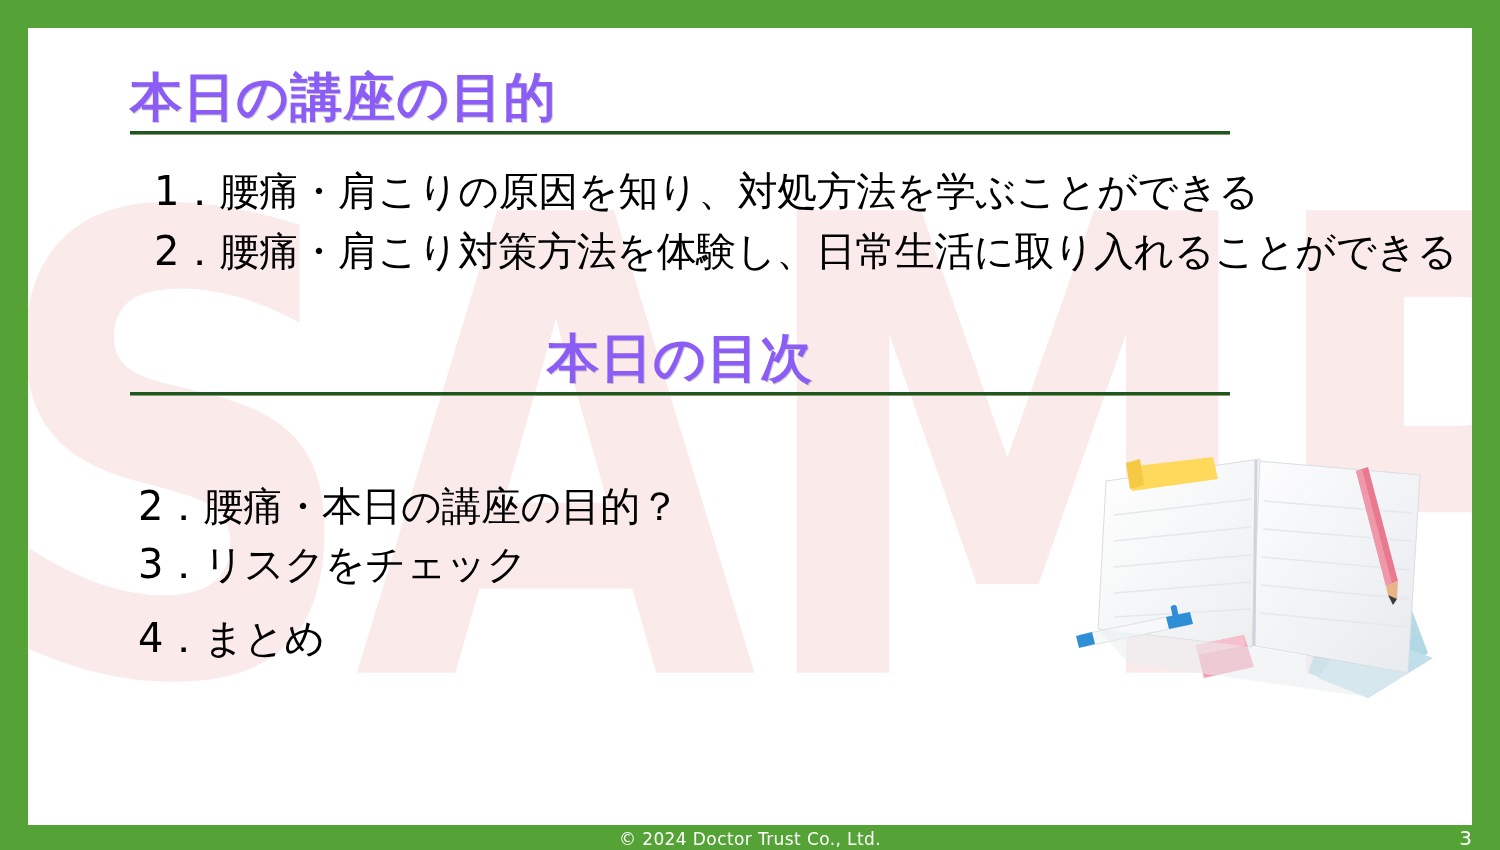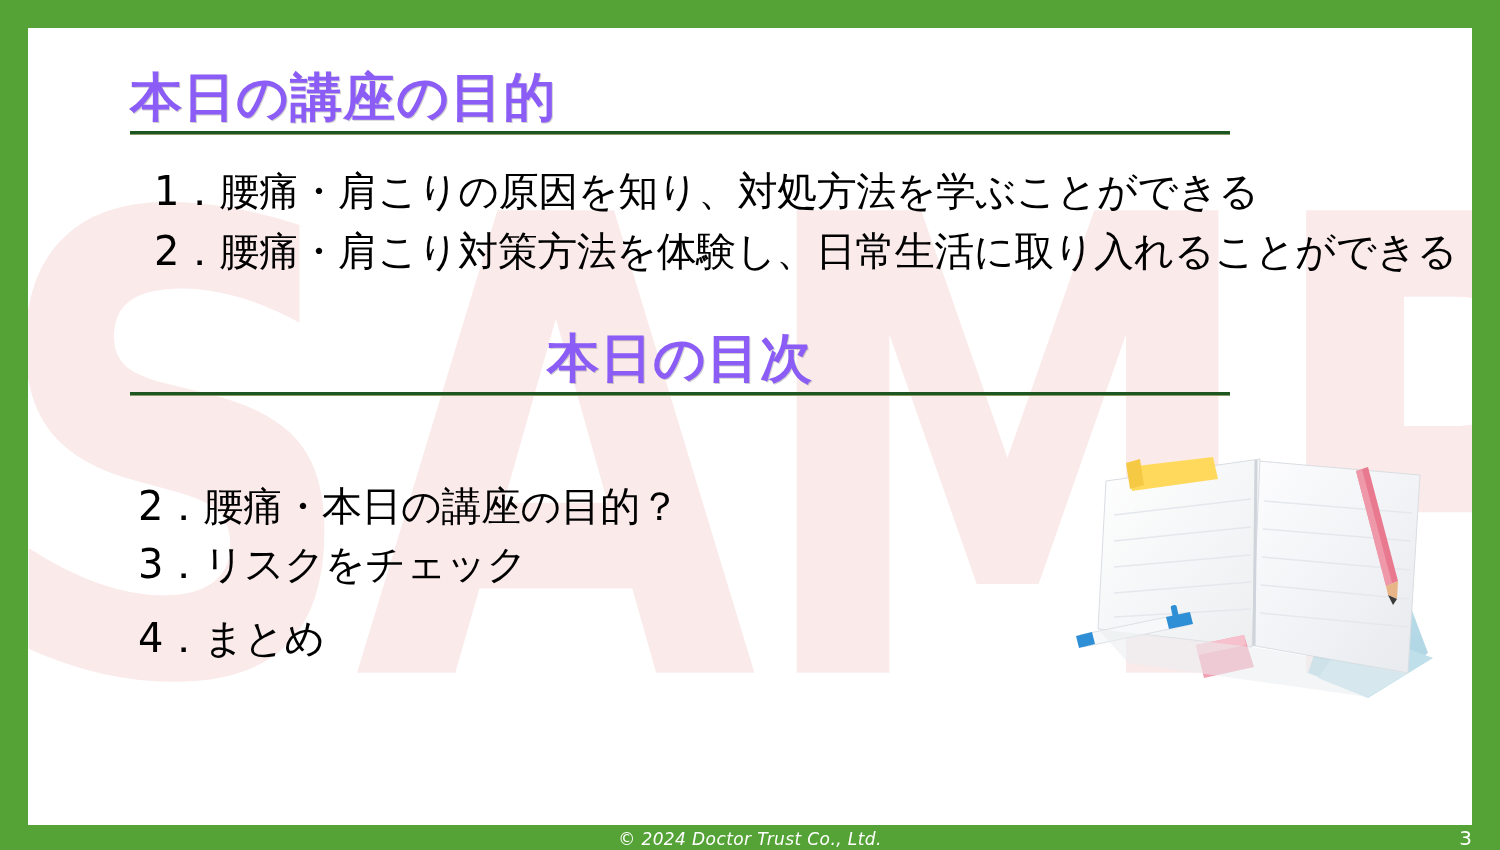--- a/index.html
+++ b/index.html
@@ -100,21 +100,20 @@
   #footer-copy {
     position:absolute;
     left:0; bottom:1px;
     width:1500px;
     text-align:center;
     font-family:"DejaVu Sans","Liberation Sans",sans-serif;
     font-size:17px;
     color:#ffffff;
     letter-spacing:0.4px;
     z-index:6;
-    font-style:italic;
   }
   #page-number {
     position:absolute;
     right:28px; bottom:0px;
     font-family:"DejaVu Sans","Liberation Sans",sans-serif;
     font-size:20px;
     color:#ffffff;
     z-index:6;
   }
 </style>

